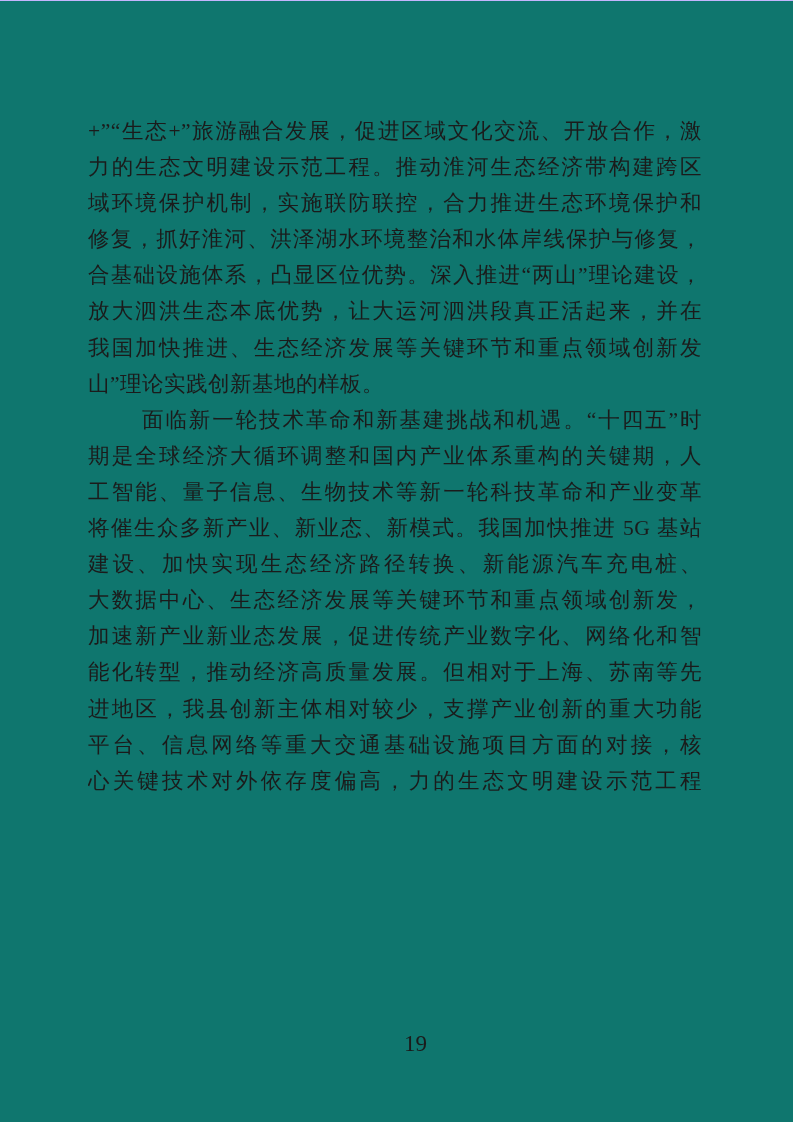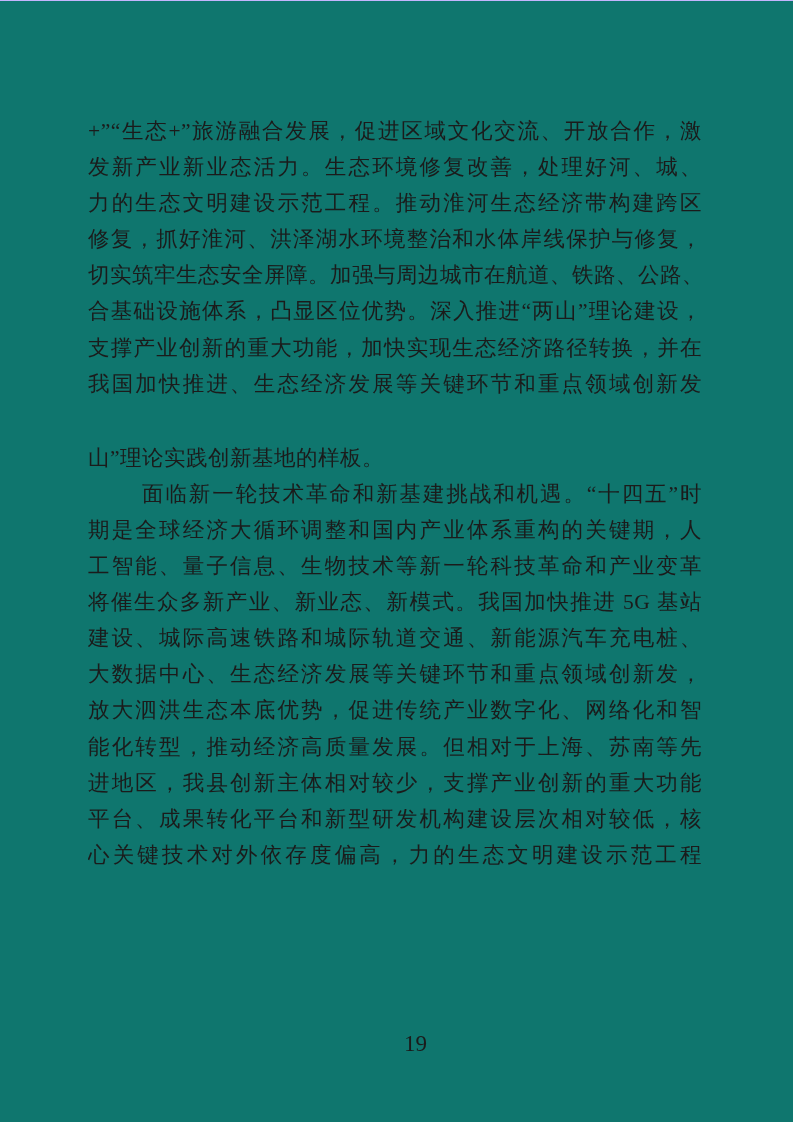--- a/index.html
+++ b/index.html
@@ -34,21 +34,20 @@
     text-align: justify;
     text-align-last: justify;
     text-justify: inter-character;
     letter-spacing: 0.5px;
     white-space: nowrap;
     overflow: hidden;
   }
   
   .line.para-end {
     text-align-last: left;
-    margin-top: 38px;
   }
   
   .line.indent-first {
     text-indent: 54px;
   }
   .page-number {
     position: absolute;
     top: 1028px;
     left: 0;
     width: 100%;
@@ -62,40 +61,39 @@
   }
 </style>
 </head>
 <body>
 
 <div class="page">
   <div class="text-block">
 
     <div class="para">
       <div class="line">+”“生态+”旅游融合发展，促进区域文化交流、开放合作，激</div>
-      <div class="line">发新产业新业态活力。生态环境修复改善，处理好河、城、</div>
       <div class="line">力的生态文明建设示范工程。推动淮河生态经济带构建跨区</div>
+      <div class="line">域环境保护机制，实施联防联控，合力推进生态环境保护和</div>
       <div class="line">修复，抓好淮河、洪泽湖水环境整治和水体岸线保护与修复，</div>
-      <div class="line">切实筑牢生态安全屏障。加强与周边城市在航道、铁路、公路、</div>
       <div class="line">合基础设施体系，凸显区位优势。深入推进“两山”理论建设，</div>
-      <div class="line">支撑产业创新的重大功能，加快实现生态经济路径转换，并在</div>
+      <div class="line">放大泗洪生态本底优势，让大运河泗洪段真正活起来，并在</div>
       <div class="line">我国加快推进、生态经济发展等关键环节和重点领域创新发</div>
       <div class="line para-end">山”理论实践创新基地的样板。</div>
     </div>
 
     <div class="para">
       <div class="line indent-first">面临新一轮技术革命和新基建挑战和机遇。“十四五”时</div>
       <div class="line">期是全球经济大循环调整和国内产业体系重构的关键期，人</div>
       <div class="line">工智能、量子信息、生物技术等新一轮科技革命和产业变革</div>
       <div class="line">将催生众多新产业、新业态、新模式。我国加快推进 5G 基站</div>
-      <div class="line">建设、城际高速铁路和城际轨道交通、新能源汽车充电桩、</div>
+      <div class="line">建设、加快实现生态经济路径转换、新能源汽车充电桩、</div>
       <div class="line">大数据中心、生态经济发展等关键环节和重点领域创新发，</div>
-      <div class="line">放大泗洪生态本底优势，促进传统产业数字化、网络化和智</div>
+      <div class="line">加速新产业新业态发展，促进传统产业数字化、网络化和智</div>
       <div class="line">能化转型，推动经济高质量发展。但相对于上海、苏南等先</div>
       <div class="line">进地区，我县创新主体相对较少，支撑产业创新的重大功能</div>
-      <div class="line">平台、成果转化平台和新型研发机构建设层次相对较低，核</div>
+      <div class="line">平台、信息网络等重大交通基础设施项目方面的对接，核</div>
       <div class="line">心关键技术对外依存度偏高，力的生态文明建设示范工程</div>
     </div>
 
   </div>
 
   <div class="page-number">19</div>
 </div>
 
 </body></html>

